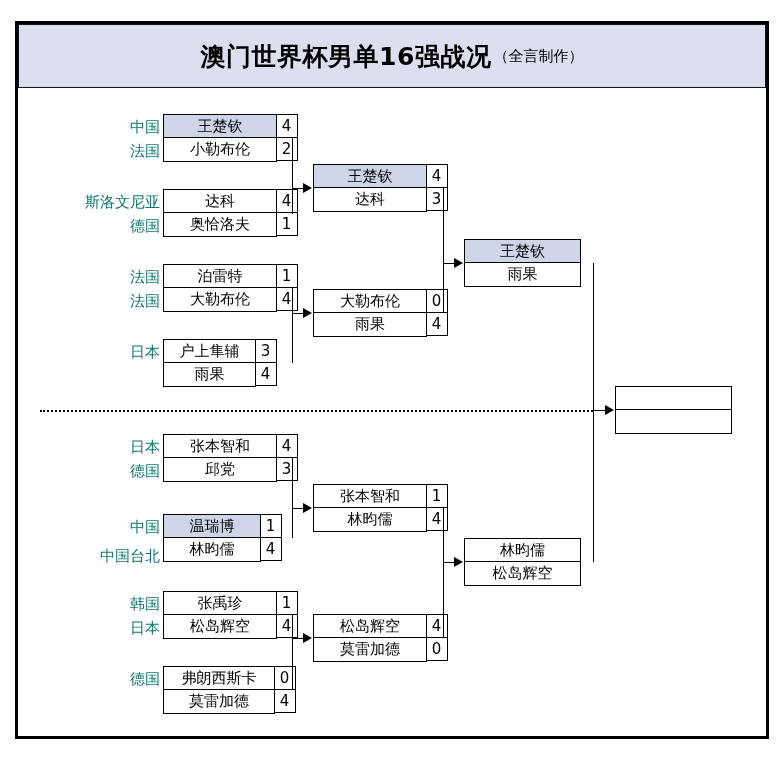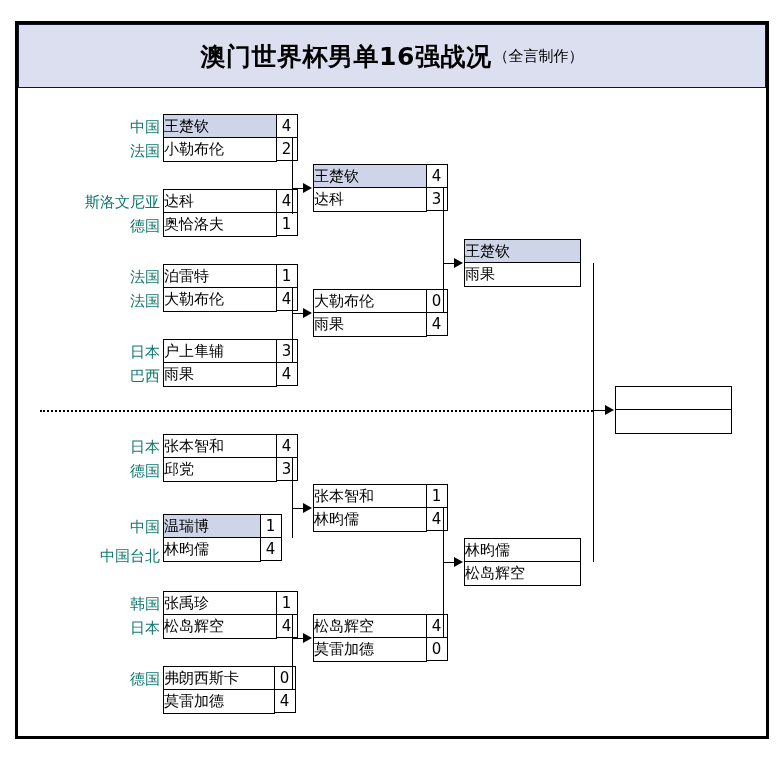--- a/index.html
+++ b/index.html
@@ -72,20 +72,21 @@
     box-sizing: border-box;
   }
   .slot {
     position: relative;
     box-sizing: border-box;
     border: 1px solid #000000;
     background: #ffffff;
     height: 24px;
     display: flex;
     align-items: center;
+    justify-content: center;
     font-size: 15px;
     color: #000000;
     white-space: nowrap;
   }
   .slot + .slot { border-top: none; }
   .slot.hl { background: #ced5e8; }
 
   
   .score {
     position: absolute;
@@ -143,21 +144,20 @@
     <span class="title-sub">（全言制作）</span>
   </div>
 
   <div class="country" style="left:40px;  top:117px;">中国</div>
   <div class="country" style="left:40px;  top:141px;">法国</div>
   <div class="country" style="left:40px;  top:192px;">斯洛文尼亚</div>
   <div class="country" style="left:40px;  top:216px;">德国</div>
   <div class="country" style="left:40px;  top:267px;">法国</div>
   <div class="country" style="left:40px;  top:291px;">法国</div>
   <div class="country" style="left:40px;  top:342px;">日本</div>
-  <div class="country" style="left:40px;  top:366px;">巴西</div>
   <div class="country" style="left:40px;  top:437px;">日本</div>
   <div class="country" style="left:40px;  top:461px;">德国</div>
   <div class="country" style="left:40px;  top:517px;">中国</div>
   <div class="country" style="left:40px;  top:546px;">中国台北</div>
   <div class="country" style="left:40px;  top:594px;">韩国</div>
   <div class="country" style="left:40px;  top:618px;">日本</div>
   <div class="country" style="left:40px;  top:669px;">德国</div>
 
   <div class="match" style="left:163px; top:114px; width:114px;">
     <div class="slot hl">
@@ -185,21 +185,21 @@
     <div class="slot">
       <span>泊雷特</span>
       <span class="score">1</span>
     </div>
     <div class="slot">
       <span>大勒布伦</span>
       <span class="score">4</span>
     </div>
   </div>
 
-  <div class="match" style="left:163px; top:339px; width:114px;">
+  <div class="match" style="left:163px; top:339px; width:93px;">
     <div class="slot">
       <span>户上隼辅</span>
       <span class="score">3</span>
     </div>
     <div class="slot">
       <span>雨果</span>
       <span class="score">4</span>
     </div>
   </div>
 

